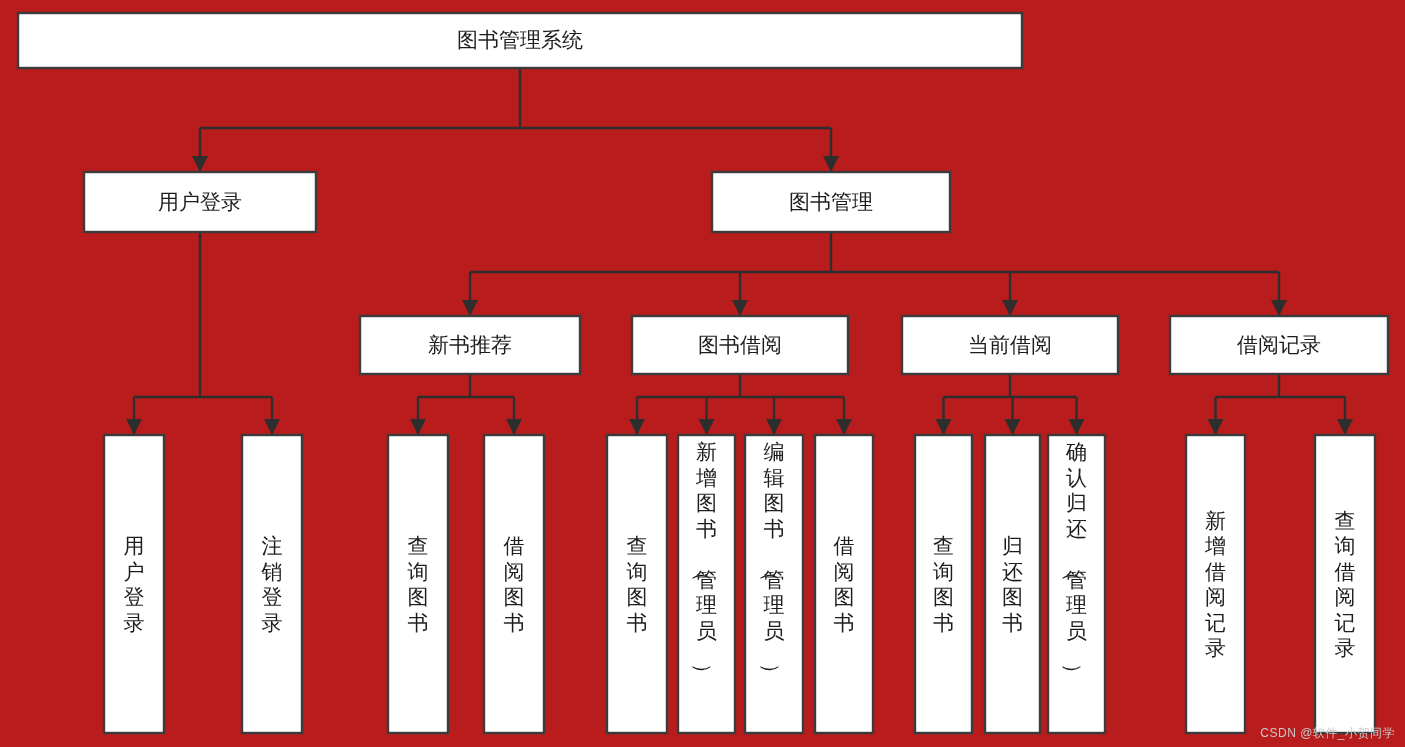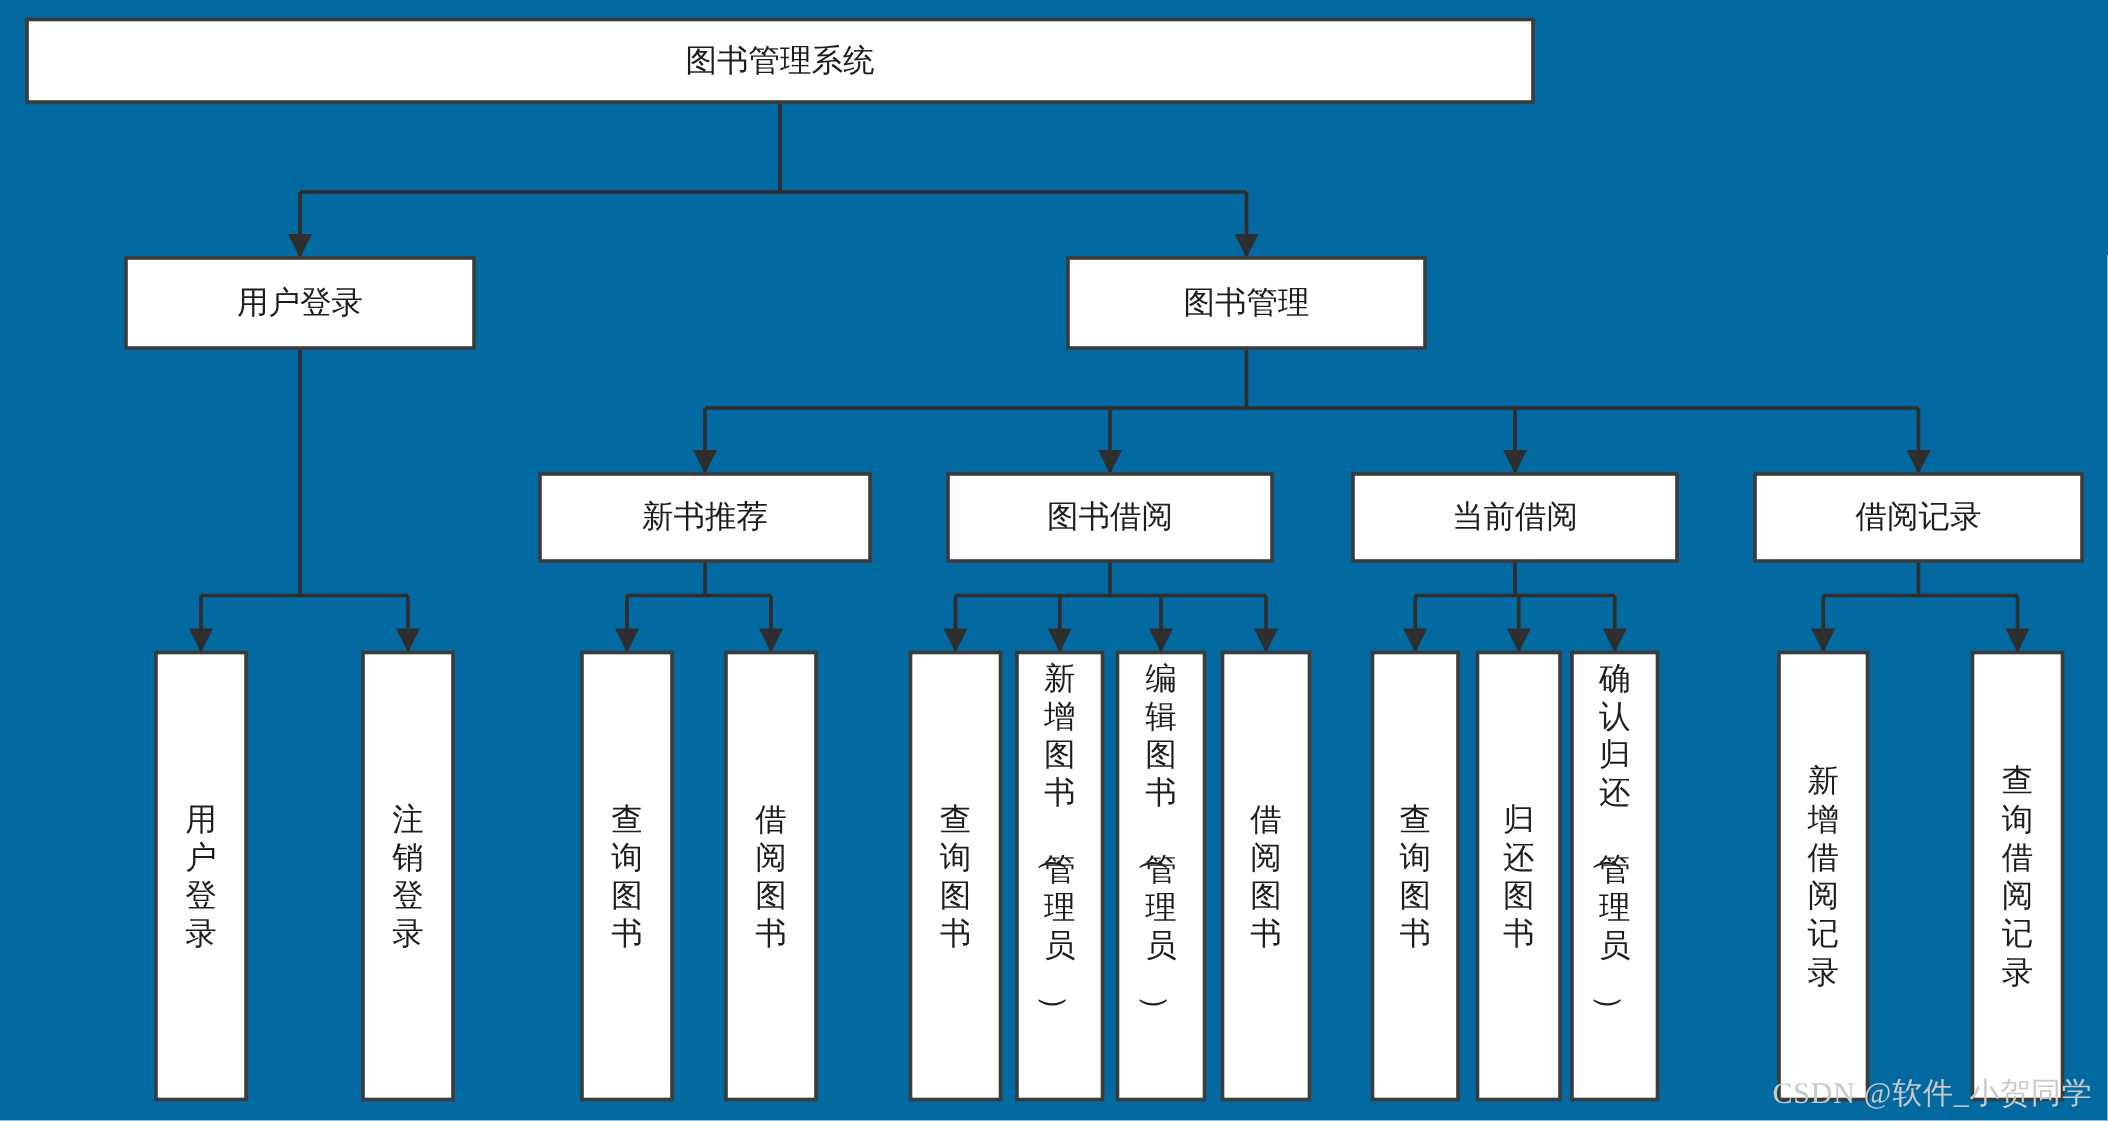--- a/index.html
+++ b/index.html
@@ -7,21 +7,21 @@
     padding: 0;
     background: #ffffff;
   }
   body {
     font-family: "Liberation Sans", "DejaVu Sans", sans-serif;
   }
   #stage {
     position: relative;
     width: 1405px;
     height: 747px;
-    background: #0369a1;
+    background: #b91c1c;
     overflow: hidden;
   }
   svg#diagram {
     position: absolute;
     left: 0;
     top: 0;
     width: 1405px;
     height: 747px;
     display: block;
   }
@@ -50,22 +50,22 @@
   }
   .arrow-head {
     fill: #2e2e2e;
     stroke: none;
   }
   .watermark {
     position: absolute;
     right: 10px;
     bottom: 5px;
     color: #c9c9c9;
-    font-size: 20px;
-    font-family: Liberation Serif, serif;
+    font-size: 12px;
+    font-family: Liberation Sans, sans-serif;
     letter-spacing: 0.5px;
     white-space: nowrap;
     pointer-events: none;
   }
 </style>
 </head>
 <body>
 
 <div id="stage">
   <svg id="diagram" viewBox="0 0 1405 747">

